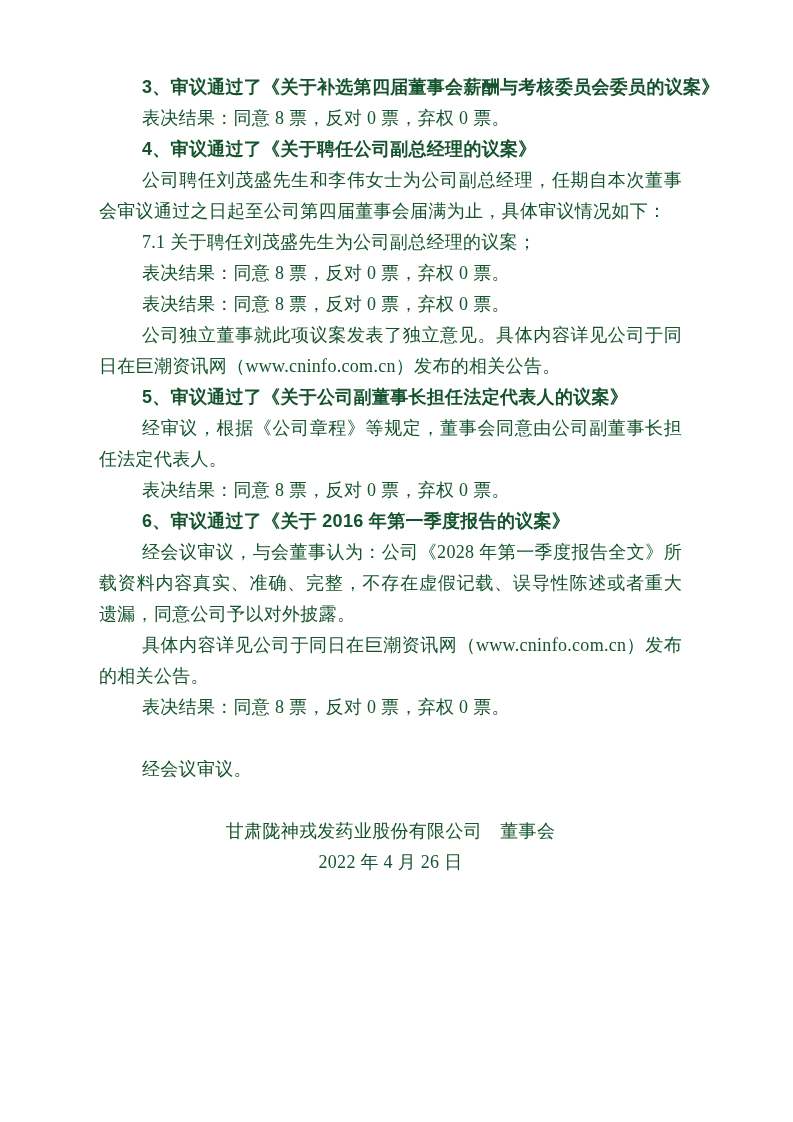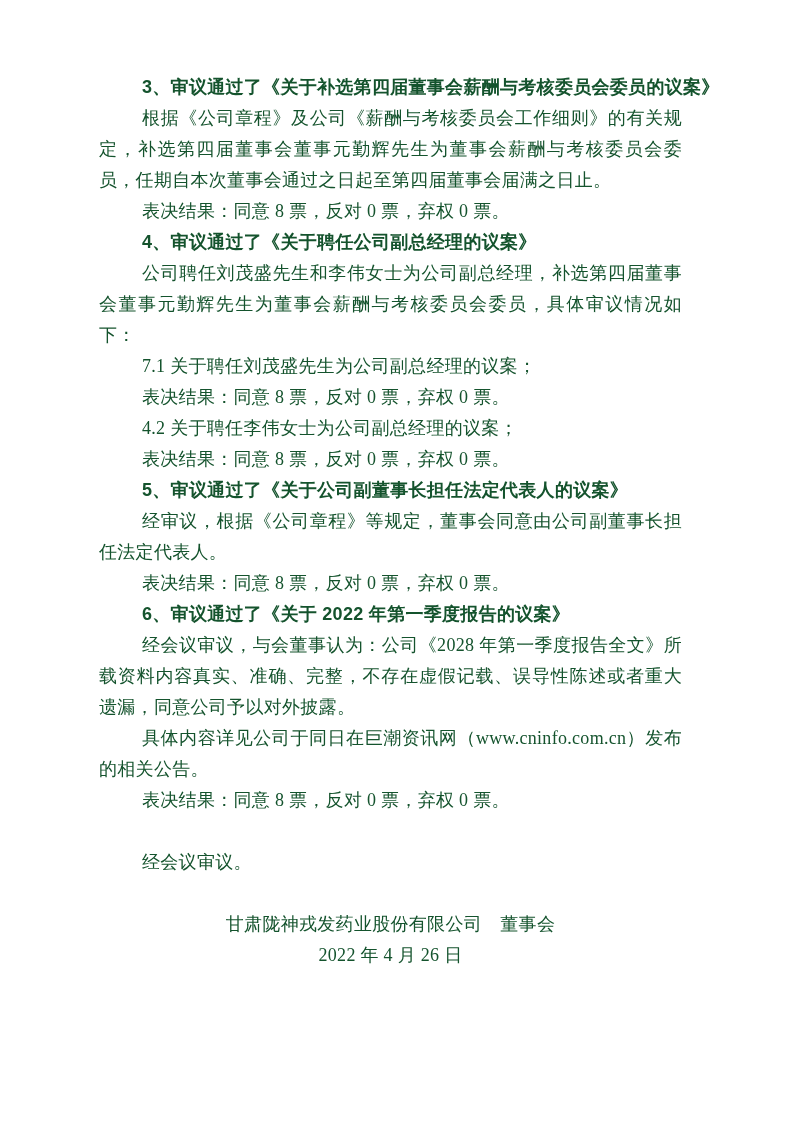--- a/index.html
+++ b/index.html
@@ -38,35 +38,34 @@
   }
   .blank { height: 31px; }
 </style>
 </head>
 <body>
 
 <div class="page">
   <main class="content">
 
     <div class="h">3、审议通过了《关于补选第四届董事会薪酬与考核委员会委员的议案》</div>
-    <div class="p">根据《公司章程》及公司《薪酬与考核委员会工作细则》的有关规定，补选第四届董事会董事元勤辉先生为董事会薪酬与考核委员会委员，任期自本次董事会通过之日起至第四届董事会届满之日止。</div>
     <div class="p">表决结果：同意 8 票，反对 0 票，弃权 0 票。</div>
 
     <div class="h">4、审议通过了《关于聘任公司副总经理的议案》</div>
-    <div class="p">公司聘任刘茂盛先生和李伟女士为公司副总经理，补选第四届董事会董事元勤辉先生为董事会薪酬与考核委员会委员，具体审议情况如下：</div>
+    <div class="p">公司聘任刘茂盛先生和李伟女士为公司副总经理，任期自本次董事会审议通过之日起至公司第四届董事会届满为止，具体审议情况如下：</div>
     <div class="p">7.1 关于聘任刘茂盛先生为公司副总经理的议案；</div>
     <div class="p">表决结果：同意 8 票，反对 0 票，弃权 0 票。</div>
-    <div class="p">4.2 关于聘任李伟女士为公司副总经理的议案；</div>
     <div class="p">表决结果：同意 8 票，反对 0 票，弃权 0 票。</div>
+    <div class="p">公司独立董事就此项议案发表了独立意见。具体内容详见公司于同日在巨潮资讯网（www.cninfo.com.cn）发布的相关公告。</div>
 
     <div class="h">5、审议通过了《关于公司副董事长担任法定代表人的议案》</div>
     <div class="p">经审议，根据《公司章程》等规定，董事会同意由公司副董事长担任法定代表人。</div>
     <div class="p">表决结果：同意 8 票，反对 0 票，弃权 0 票。</div>
 
-    <div class="h">6、审议通过了《关于 2022 年第一季度报告的议案》</div>
+    <div class="h">6、审议通过了《关于 2016 年第一季度报告的议案》</div>
     <div class="p">经会议审议，与会董事认为：公司《2028 年第一季度报告全文》所载资料内容真实、准确、完整，不存在虚假记载、误导性陈述或者重大遗漏，同意公司予以对外披露。</div>
     <div class="p">具体内容详见公司于同日在巨潮资讯网（www.cninfo.com.cn）发布的相关公告。</div>
     <div class="p">表决结果：同意 8 票，反对 0 票，弃权 0 票。</div>
 
     <div class="blank"></div>
     <div class="p">经会议审议。</div>
     <div class="blank"></div>
 
     <div class="sig">甘肃陇神戎发药业股份有限公司　董事会</div>
     <div class="sig">2022 年 4 月 26 日</div>

